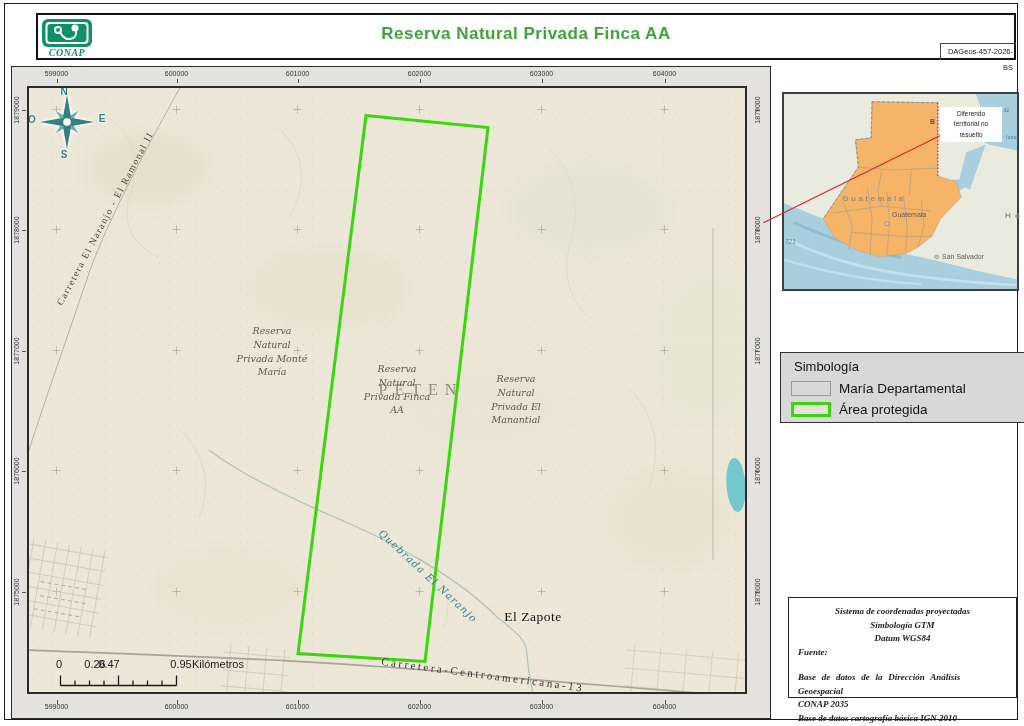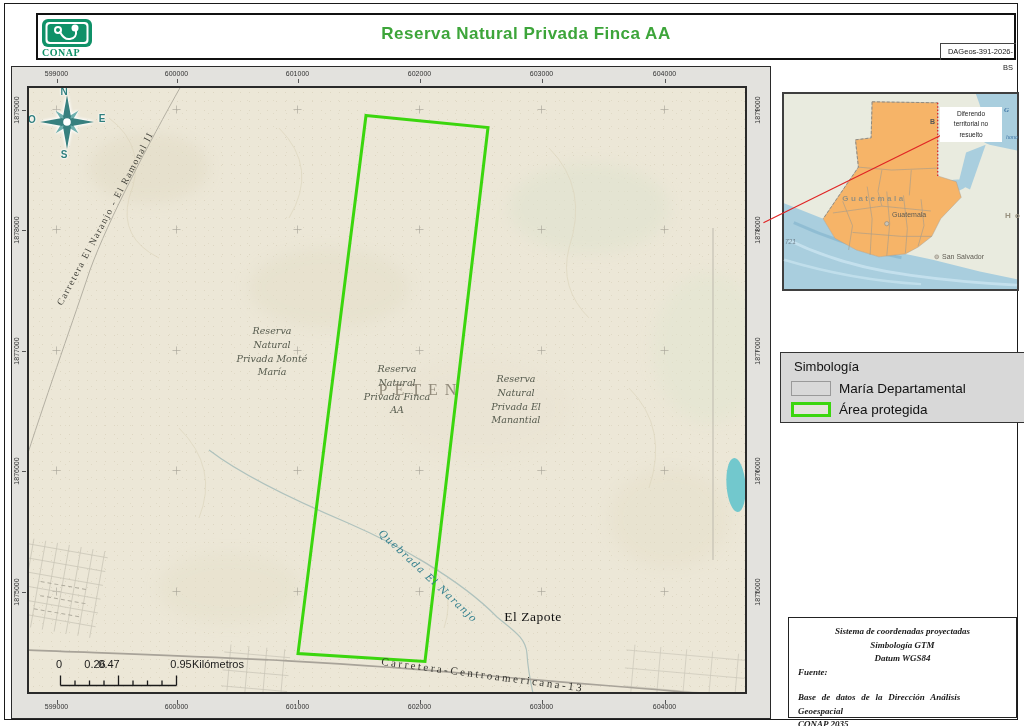--- a/index.html
+++ b/index.html
@@ -7,22 +7,22 @@
   *{box-sizing:border-box;}
   .abs{position:absolute;}
   #page{position:relative;width:1024px;height:726px;background:#fff;}
   #page-border{left:4px;top:3px;width:1014px;height:717px;border:1.5px solid #1a1a1a;}
 
   
   #title-box{left:36px;top:13px;width:980px;height:47px;border:2px solid #111;background:#fff;
     display:flex;align-items:center;justify-content:center;}
   #map-title{font-size:17px;font-weight:bold;color:#3da53a;letter-spacing:.5px;padding-bottom:6px;}
   #logo{left:42px;top:19px;width:50px;height:28px;}
-  #logo-word{left:42px;top:47px;width:50px;font-family:"Liberation Serif",serif;
-    font-weight:bold;font-size:10px;color:#0f9168;letter-spacing:.5px;}
+  #logo-word{left:42px;top:47px;width:50px;text-align:center;font-family:"Liberation Serif",serif;
+    font-weight:bold;font-size:10px;color:#0f9168;letter-spacing:.5px;font-style:italic;}
   #dageos-cell{left:902px;top:28px;width:76px;height:17px;border-left:1px solid #444;border-top:1px solid #444;
     font-size:7.5px;color:#222;text-align:right;line-height:16px;padding-right:3px;}
 
   
   #map-frame{left:11px;top:66px;width:760px;height:653px;border:1.5px solid #2a2a2a;background:#e3e2de;}
   #map-inner{position:absolute;left:15px;top:19px;width:720px;height:608px;border:2px solid #2a2a2a;
     background:#ece7d7;
     background-image:radial-gradient(#ddd6c2 .5px,rgba(0,0,0,0) .6px),radial-gradient(#e0dac6 .5px,rgba(0,0,0,0) .6px);
     background-size:9px 9px,13px 13px;background-position:0 0,4px 6px;overflow:hidden;}
   .xlab,.ylab{position:absolute;font-size:7px;color:#333;white-space:nowrap;}
@@ -47,35 +47,35 @@
   #inset-box{left:782px;top:92px;width:237px;height:199px;border:2px solid #3f3f3f;background:#e9ebdf;overflow:visible;}
   .insetlab{position:absolute;white-space:nowrap;}
   #inset-note{left:156px;top:13px;width:62px;background:#fff;font-size:6.5px;color:#222;text-align:center;
     line-height:1.6;white-space:pre-line;padding:2px 0;}
   #legend-box{left:780px;top:352px;width:254px;height:71px;border:1.5px solid #333;background:#d8d8d8;}
   #legend-title{left:13px;top:6px;font-size:13px;color:#111;}
   .lg-swatch{position:absolute;left:10px;width:40px;height:15px;}
   .lg-label{position:absolute;left:58px;font-size:13.5px;color:#111;white-space:nowrap;}
   #sw-limite{background:#d8d8d8;border:1px solid #999;}
   #sw-area{background:#e4e4dc;border:3px solid #3bd60e;}
-  #info-box{left:788px;top:617px;width:229px;height:101px;border:1.5px solid #222;background:#fff;
+  #info-box{left:788px;top:597px;width:229px;height:101px;border:1.5px solid #222;background:#fff;
     font-family:"Liberation Serif",serif;font-style:italic;font-weight:bold;font-size:9px;color:#1a1a1a;
     padding:7px 9px;line-height:1.5;}
   .ctr{text-align:center;}
   .just{word-spacing:3.5px;margin-top:12px;}
 </style>
 </head>
 <body>
 <div id="page">
 
   <div class="abs" id="page-border"></div>
 
   <div class="abs" id="title-box">
     <span id="map-title">Reserva Natural Privada Finca AA</span>
-    <div class="abs" id="dageos-cell">DAGeos-391-2026-BS</div>
+    <div class="abs" id="dageos-cell">DAGeos-457-2026-BS</div>
   </div>
   <div class="abs" id="logo">
     <svg width="50" height="28" viewBox="0 0 50 28">
       <rect x="0" y="0" width="50" height="28" rx="6" fill="#0f9168"></rect>
       <rect x="3.5" y="3" width="43" height="22" rx="4" fill="#fff"></rect>
       <rect x="5.5" y="5" width="39" height="18" rx="3" fill="#0f9168"></rect>
       <g stroke="#fff" fill="none" stroke-width="2" stroke-linecap="round">
         <circle cx="16" cy="11" r="3"></circle>
         <path d="M18,13 q4,8 10,7 q7,-1 6,-8"></path>
       </g>

